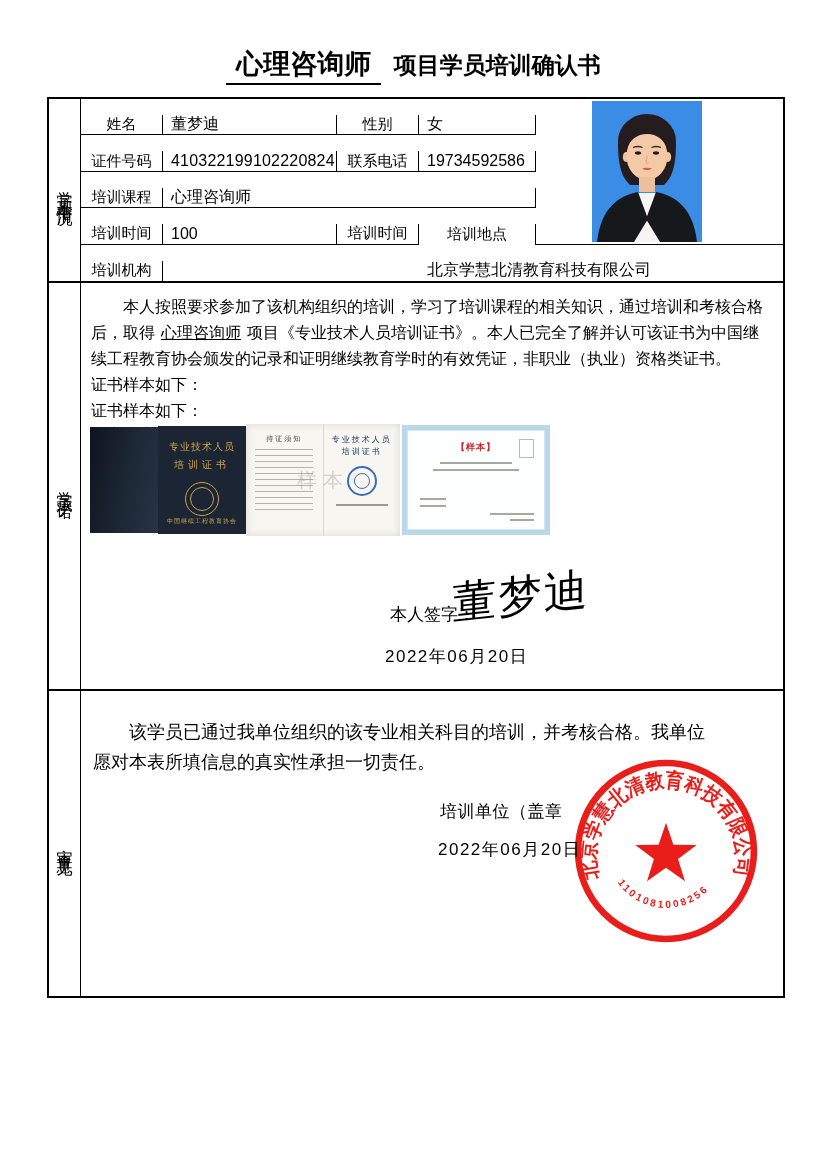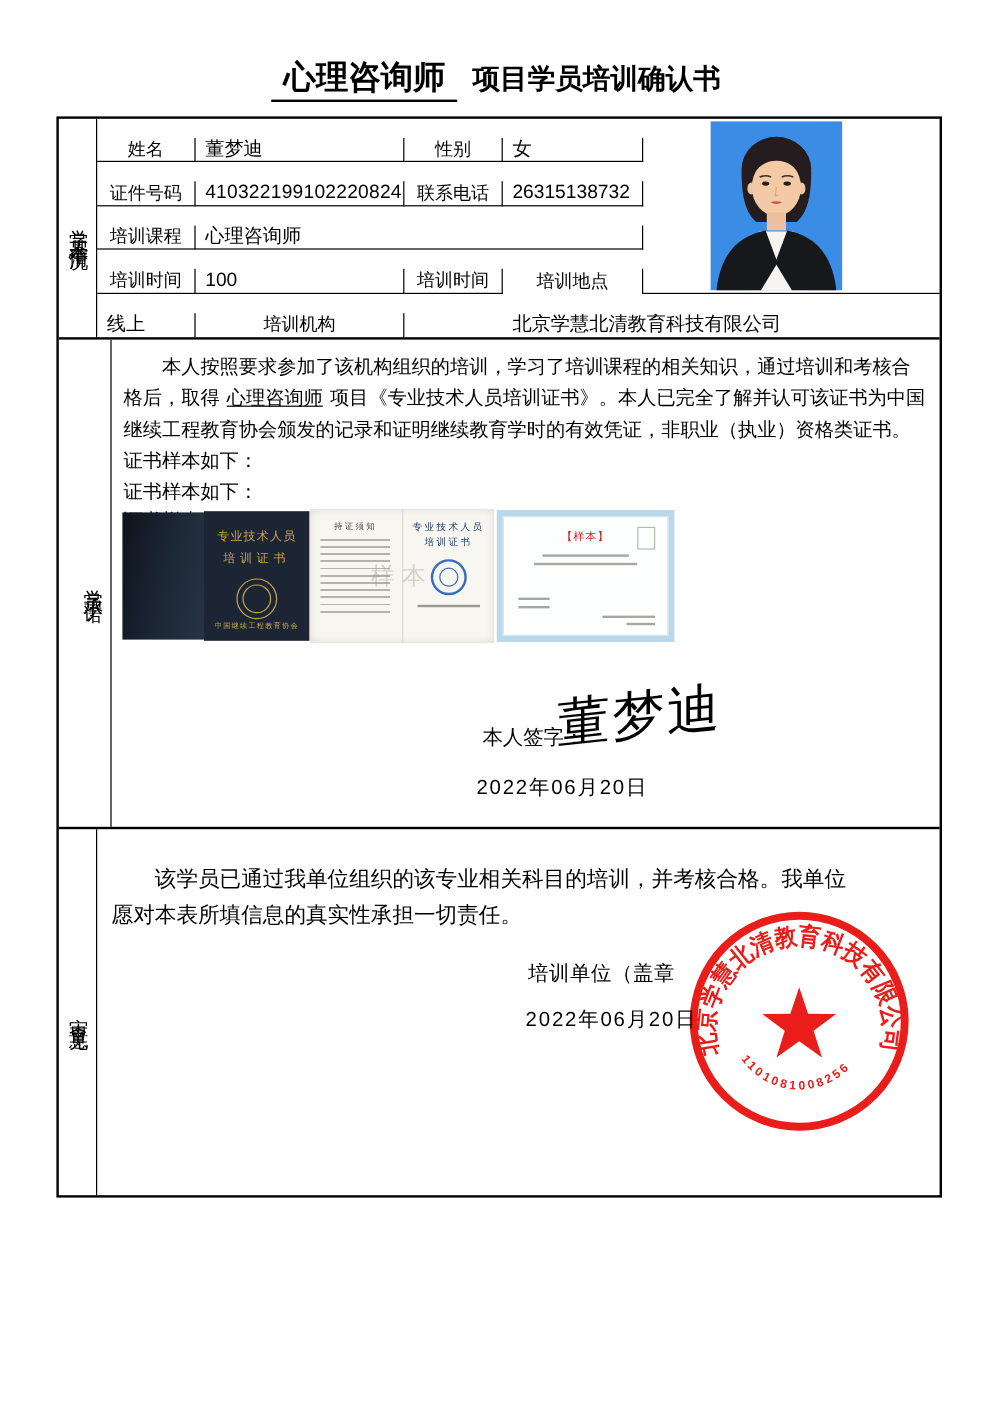--- a/index.html
+++ b/index.html
@@ -12,21 +12,21 @@
   .title-course{font-size:27px;font-weight:bold;border-bottom:2.5px solid #000;padding:0 10px 1px 10px;display:inline-block;}
   .title-rest{font-size:23px;font-weight:600;margin-left:8px;text-align:center;}
   
   .form-table{
     position:absolute;left:47px;top:97px;width:734px;height:897px;
     border:2px solid #000;display:flex;flex-direction:column;
   }
   .section{display:flex;border-bottom:2px solid #000;}
   .section:last-child{border-bottom:none;flex:1;}
   .sec1{height:182px;}
-  .sec2{height:406px;padding-left:12px;}
+  .sec2{height:406px;}
   .label-col{width:31px;border-right:1.5px solid #000;display:flex;align-items:center;justify-content:center;flex:none;}
   .v-label{writing-mode:vertical-lr;text-orientation:upright;font-size:16px;letter-spacing:4px;line-height:1;}
   .sec-content{flex:1;position:relative;min-width:0;}
   
   .info-grid{display:grid;width:100%;height:100%;
     grid-template-columns:82px 174px 82px 117px 1fr;
     grid-template-rows:repeat(5,1fr);}
   .cell{border-right:1.5px solid #000;border-bottom:1.5px solid #000;display:flex;align-items:center;overflow:hidden;margin-top:16px;}
   .cell.lbl{justify-content:center;font-size:15px;text-align:center;}
   .cell.val{padding-left:8px;font-size:16px;}
@@ -61,21 +61,21 @@
     background:repeating-linear-gradient(#b3b3ab 0 1.5px,transparent 1.5px 6px);}
   .cert-c-t{font-size:8px;color:#1c3a66;letter-spacing:2px;line-height:1.5;}
   .cert-c-seal{width:26px;height:26px;border:2px solid #3a6db8;border-radius:50%;margin:8px auto 0 auto;
     display:flex;align-items:center;justify-content:center;}
   .cert-c-seal i{width:14px;height:14px;border:1px solid #3a6db8;border-radius:50%;display:block;}
   .cert-c-foot{width:52px;height:2px;background:#9a9a94;margin:8px auto 0 auto;}
   .cert-watermark{position:absolute;left:50%;top:50%;transform:translate(-50%,-50%);
     font-size:20px;color:#8e8e86;opacity:.35;letter-spacing:6px;white-space:nowrap;}
   .cert-d{width:148px;height:110px;margin-left:2px;background:#b9d8ea;padding:5px;box-sizing:border-box;}
   .cert-d-inner{width:100%;height:100%;background:#fdfefe;border:1px solid #d4e6f0;position:relative;box-sizing:border-box;}
-  .cert-d-tag{color:#cc2222;font-size:9px;font-weight:normal;text-align:center;padding-top:10px;letter-spacing:1px;}
+  .cert-d-tag{color:#cc2222;font-size:9px;font-weight:bold;text-align:center;padding-top:10px;letter-spacing:1px;}
   .cert-d-photo{position:absolute;top:8px;right:10px;width:13px;height:17px;border:1px solid #b9b9b1;}
   .bar{display:block;height:2px;background:#a8a8a0;margin:5px auto;}
   .cert-d-lines{margin-top:8px;}
   .b72{width:72px;} .b86{width:86px;}
   .cert-d-left{position:absolute;left:12px;top:62px;}
   .cert-d-left .bar{margin:5px 0;width:26px;}
   .cert-d-foot{position:absolute;right:10px;bottom:8px;}
   .cert-d-foot .bar{margin:4px 0 0 auto;}
   .b44{width:44px;} .b24{width:24px;}
   .sign-label{position:absolute;left:309px;top:320px;font-size:17px;}
@@ -129,31 +129,30 @@
               <rect x="47" y="76" width="16" height="15" fill="#ecbf9d"></rect>
               <path d="M30,141 L41,92 L69,92 L80,141 Z" fill="#f7f5f2"></path>
               <path d="M5,141 C9,106 27,95 46,91 L56,118 L42,141 Z" fill="#17181c"></path>
               <path d="M105,141 C101,106 83,95 64,91 L54,118 L68,141 Z" fill="#17181c"></path>
             </svg>
           </div>
 
           <div class="cell lbl">证件号码</div>
           <div class="cell val id-num">410322199102220824</div>
           <div class="cell lbl">联系电话</div>
-          <div class="cell val">26315138732</div>
+          <div class="cell val">19734592586</div>
 
           <div class="cell lbl">培训课程</div>
           <div class="cell val course-val">心理咨询师</div>
 
           <div class="cell lbl">培训时间</div>
           <div class="cell val">100</div>
           <div class="cell lbl">培训时间</div>
 
           <div class="cell lbl noB">培训地点</div>
-          <div class="cell val noB">线上</div>
           <div class="cell lbl noB">培训机构</div>
           <div class="cell val noB noR org-val">北京学慧北清教育科技有限公司</div>
         </div>
       </div>
     </div>
 
     <div class="section sec2">
       <div class="label-col">
         <span class="v-label">学员承诺</span>
       </div>

